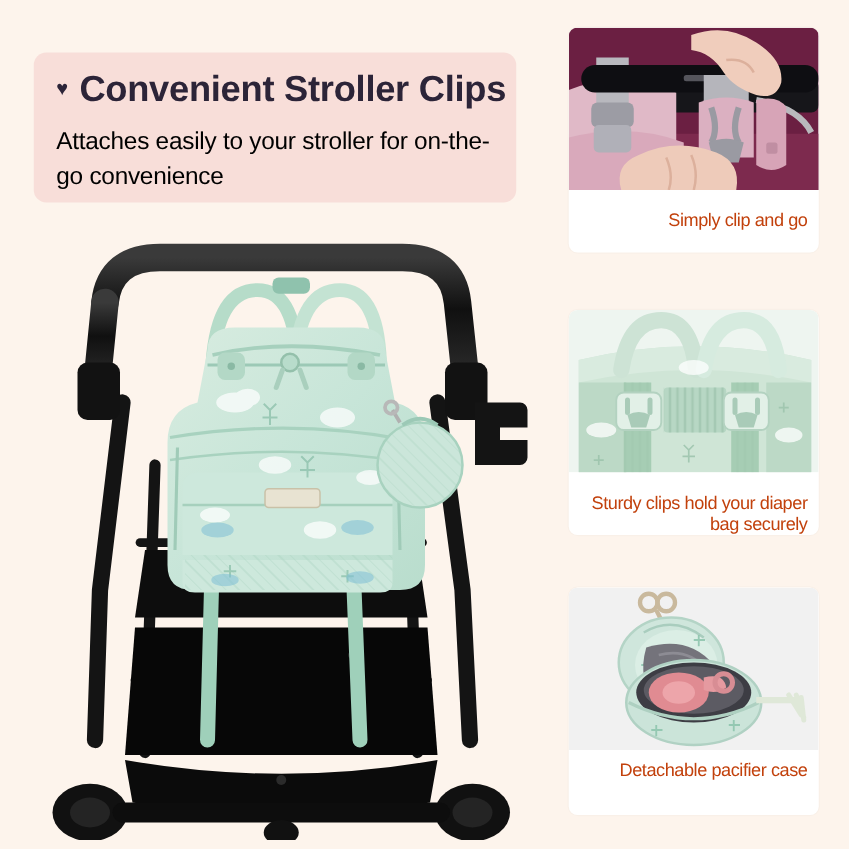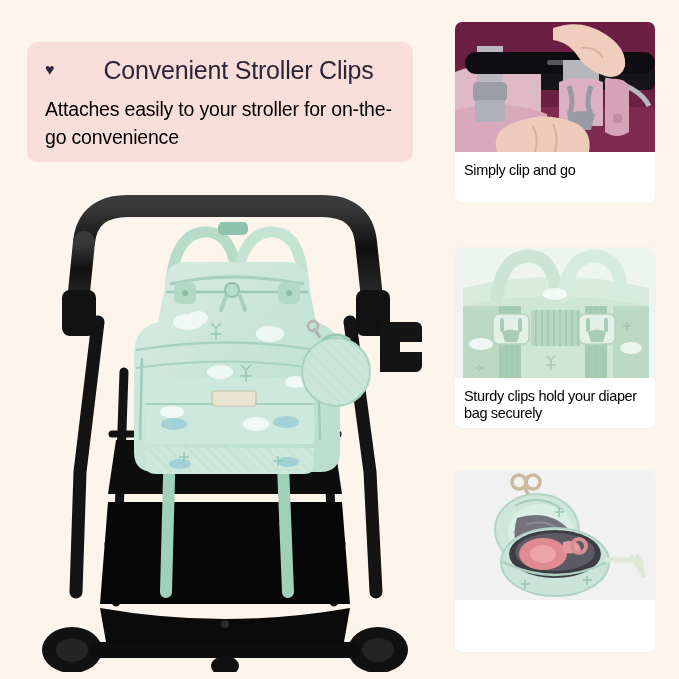--- a/index.html
+++ b/index.html
@@ -18,22 +18,22 @@
     background: #f8ded9;
     border-radius: 10px;
     padding: 14px 20px 0 18px;
   }
   .banner-head {
     display: flex; align-items: center; gap: 9px;
     margin-bottom: 11px;
   }
   .heart-icon { font-size: 16px; color: #2c2438; line-height: 1; transform: translateY(-1px); }
   .banner-title {
-    font-size: 25px; font-weight: normal; color: #2c2438;
-    letter-spacing: -0.2px; white-space: nowrap; margin-left: 40px;
+    font-size: 29px; font-weight: bold; color: #2c2438;
+    letter-spacing: -0.2px; white-space: nowrap;
   }
   .banner-sub {
     font-size: 19.5px; color: #000000; line-height: 1.42;
     letter-spacing: -0.2px; max-width: 360px;
   }
 
   
   .hero { position: absolute; left: 20px; top: 172px; width: 420px; height: 500px; }
   .hero svg { display: block; width: 100%; height: 100%; }
 
@@ -44,23 +44,24 @@
     border-radius: 7px;
     overflow: hidden;
     box-shadow: 0 0 0 1px rgba(0,0,0,0.015);
   }
   .card-1 { top: 22px;  height: 180px; }
   .card-2 { top: 248px; height: 180px; }
   .card-3 { top: 470px; height: 182px; }
   .card-photo { width: 200px; height: 130px; position: relative; overflow: hidden; }
   .card-photo svg { display: block; width: 100%; height: 100%; }
   .card-caption {
-    padding: 10px 9px 0 9px;
-    font-size: 14.5px; color: #000000; line-height: 1.18;
+    padding: 17px 9px 0 9px;
+    font-size: 14.5px; color: #c2410c; line-height: 1.18;
     letter-spacing: -0.35px;
+    text-align: right;
   }
   .card-3 .card-caption { padding-top: 9px; }
 </style>
 </head>
 <body>
 
 <div id="stage">
 
   <div class="banner">
     <div class="banner-head">
@@ -310,15 +311,16 @@
 
         <path d="M150 90 h32" stroke="#dfe8d8" stroke-width="5"></path>
         <path d="M176 86 l10 16 M182 86 l6 18 M186 88 l2 18" stroke="#dfe8d8" stroke-width="4" stroke-linecap="round"></path>
 
         <g stroke="#8fc5ae" stroke-width="1.5" fill="none" opacity="0.9">
           <path d="M70 110 v9 M66 114 h9"></path>
           <path d="M132 106 v9 M128 110 h9"></path>
         </g>
       </svg>
     </div>
+    <div class="card-caption">Detachable pacifier case</div>
   </div>
 
 </div>
 
 </body></html>

